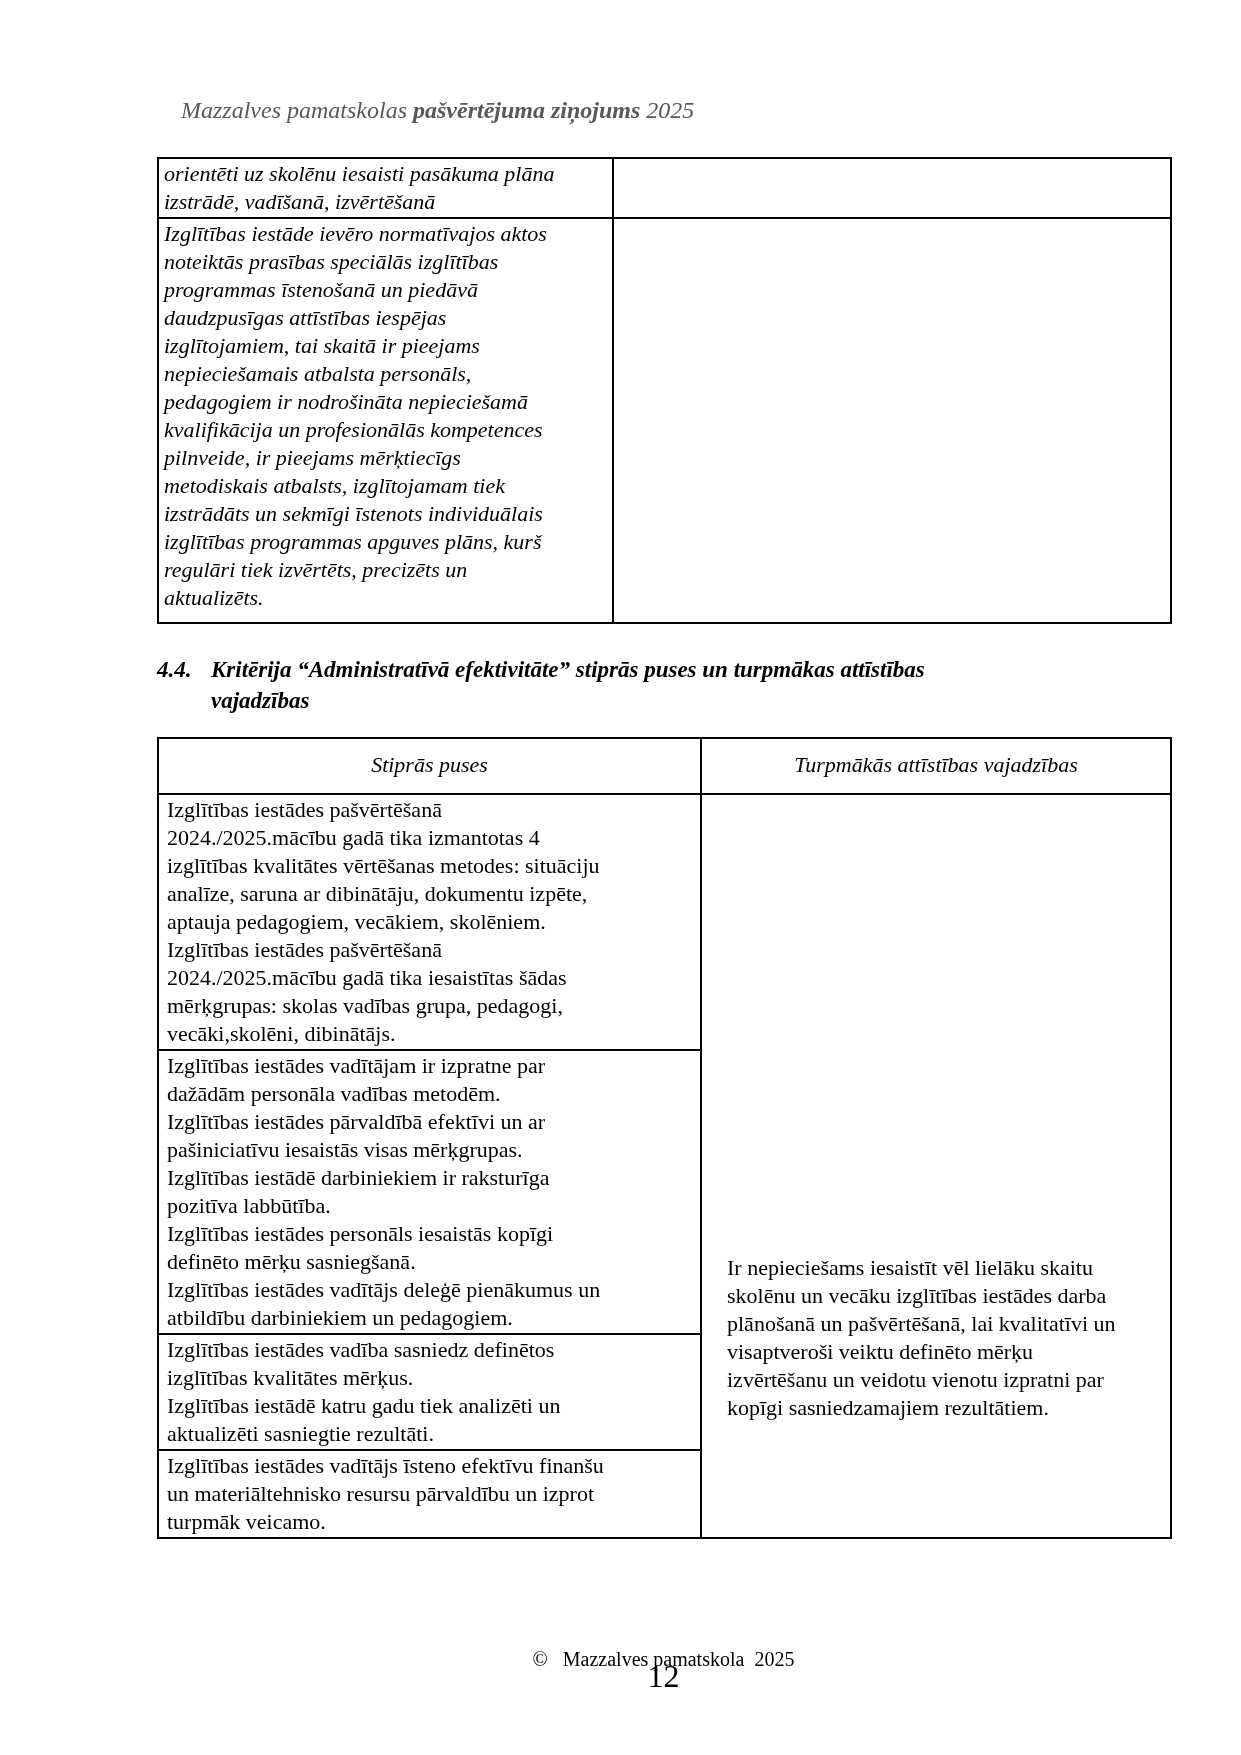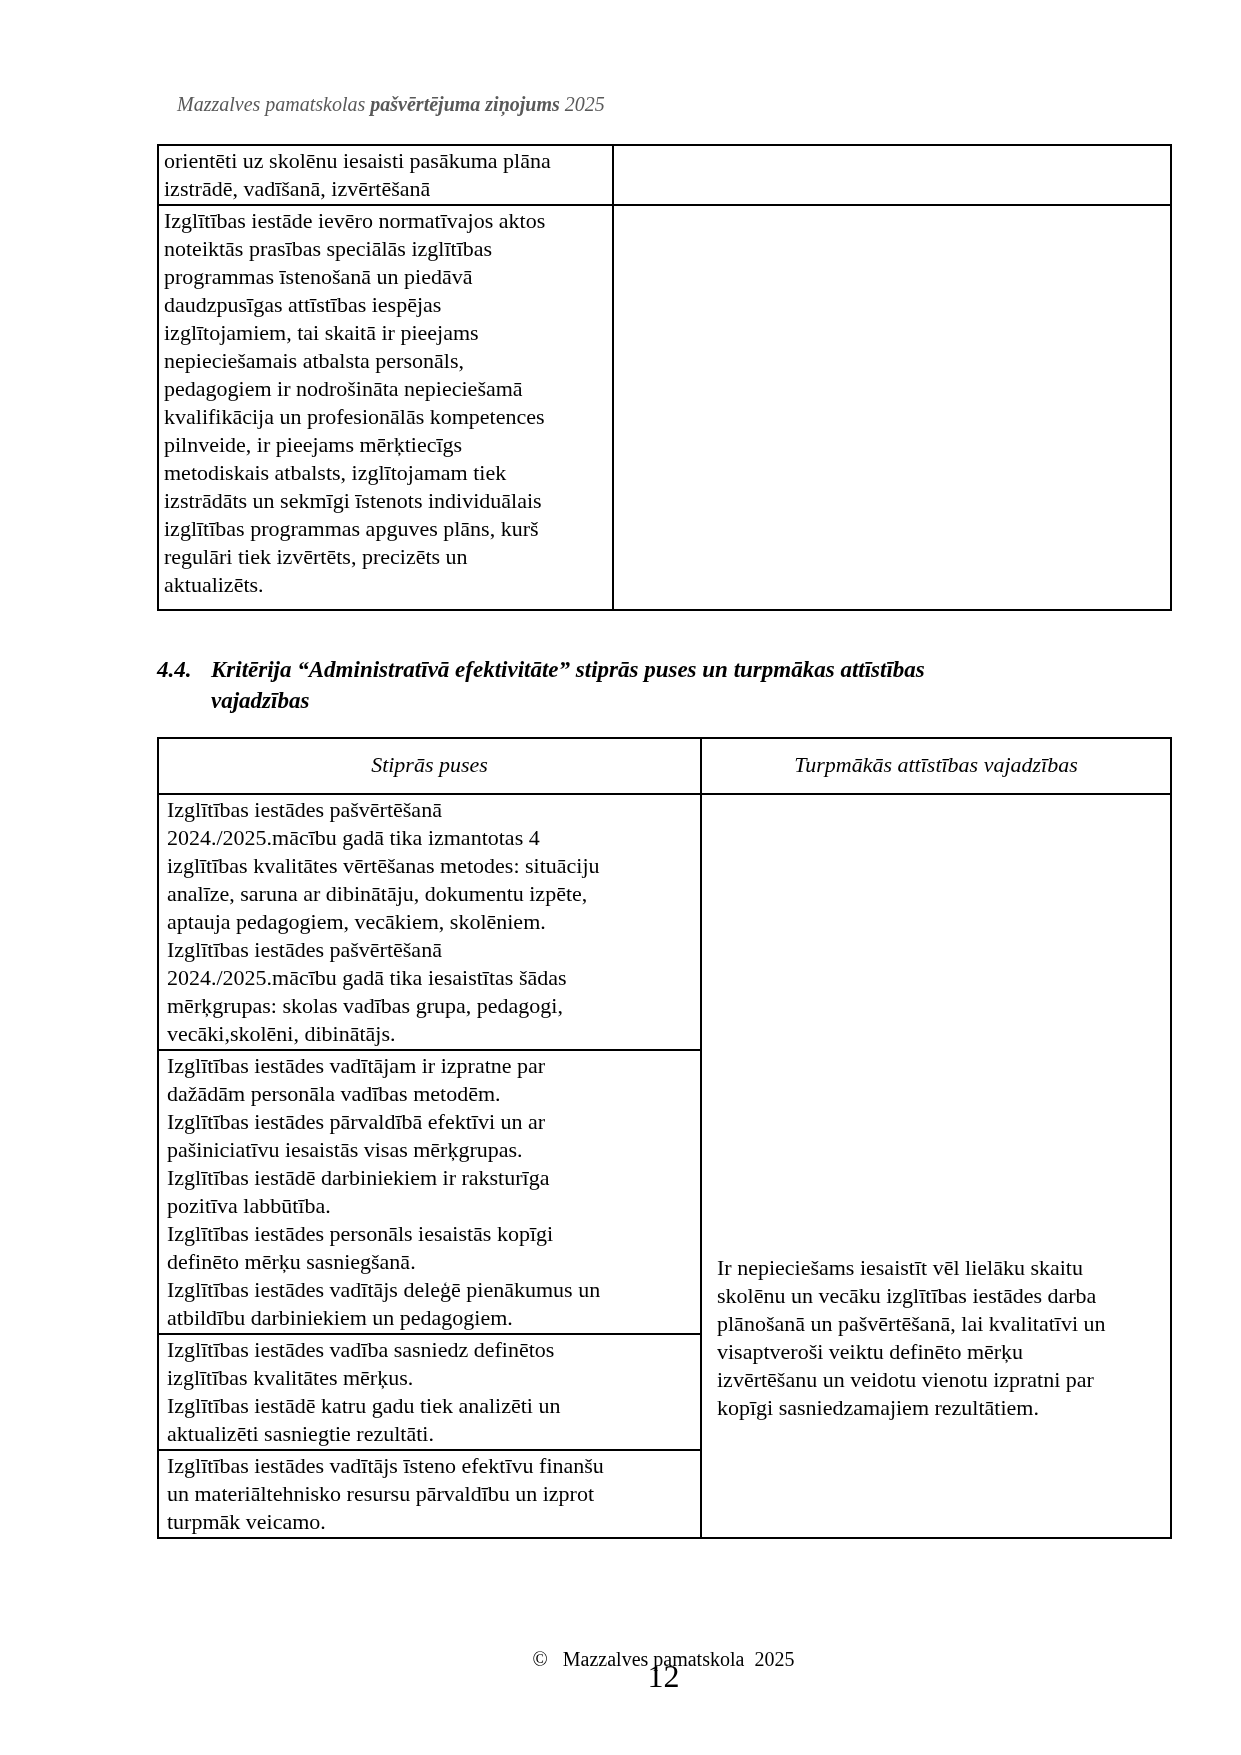--- a/index.html
+++ b/index.html
@@ -11,21 +11,21 @@
     font-family: "Liberation Serif", "DejaVu Serif", serif;
     color: #000000;
     overflow: hidden;
   }
 
   
   .doc-header {
     position: absolute;
     left: 157px;
     top: 70px;
-    font-size: 20px;
+    font-size: 24px;
     font-style: italic;
     color: #595959;
     white-space: pre;
   }
   .doc-header .b { font-weight: bold; }
 
   
   table.doc {
     position: absolute;
     left: 157px;
@@ -36,21 +36,21 @@
   table.doc td {
     border: 2px solid #000000;
     vertical-align: top;
     font-size: 22px;
     line-height: 28px;
     white-space: pre-line;
     padding: 1px 4px 1px 5px;
     overflow: hidden;
   }
 
-  table.t1 { top: 144px; }
+  table.t1 { top: 157px; font-style: italic; }
   table.t1 col.c1 { width: 455px; }
   table.t1 col.c2 { width: 558px; }
   table.t1 tr.r1 td { height: 55px; }
   table.t1 tr.r2 td { height: 401px; }
 
   
   .section-heading {
     position: absolute;
     left: 157px;
     top: 654px;
@@ -68,21 +68,21 @@
   table.t2 col.c1 { width: 543px; }
   table.t2 col.c2 { width: 470px; }
   table.t2 tr.hdr td {
     height: 30px;
     text-align: center;
     font-style: italic;
     white-space: nowrap;
     padding: 12px 4px;
   }
   table.t2 td.lcell { padding-left: 8px; }
-  table.t2 td.merged { padding-left: 15px; margin-left: 31px; }
+  table.t2 td.merged { padding-left: 25px; margin-left: 31px; }
   table.t2 td.merged .mtxt { margin-top: 430px; white-space: pre-line; }
 
   
   .footer-copy {
     position: absolute;
     left: 157px;
     top: 1612px;
     width: 1013px;
     text-align: center;
     font-size: 20px;

